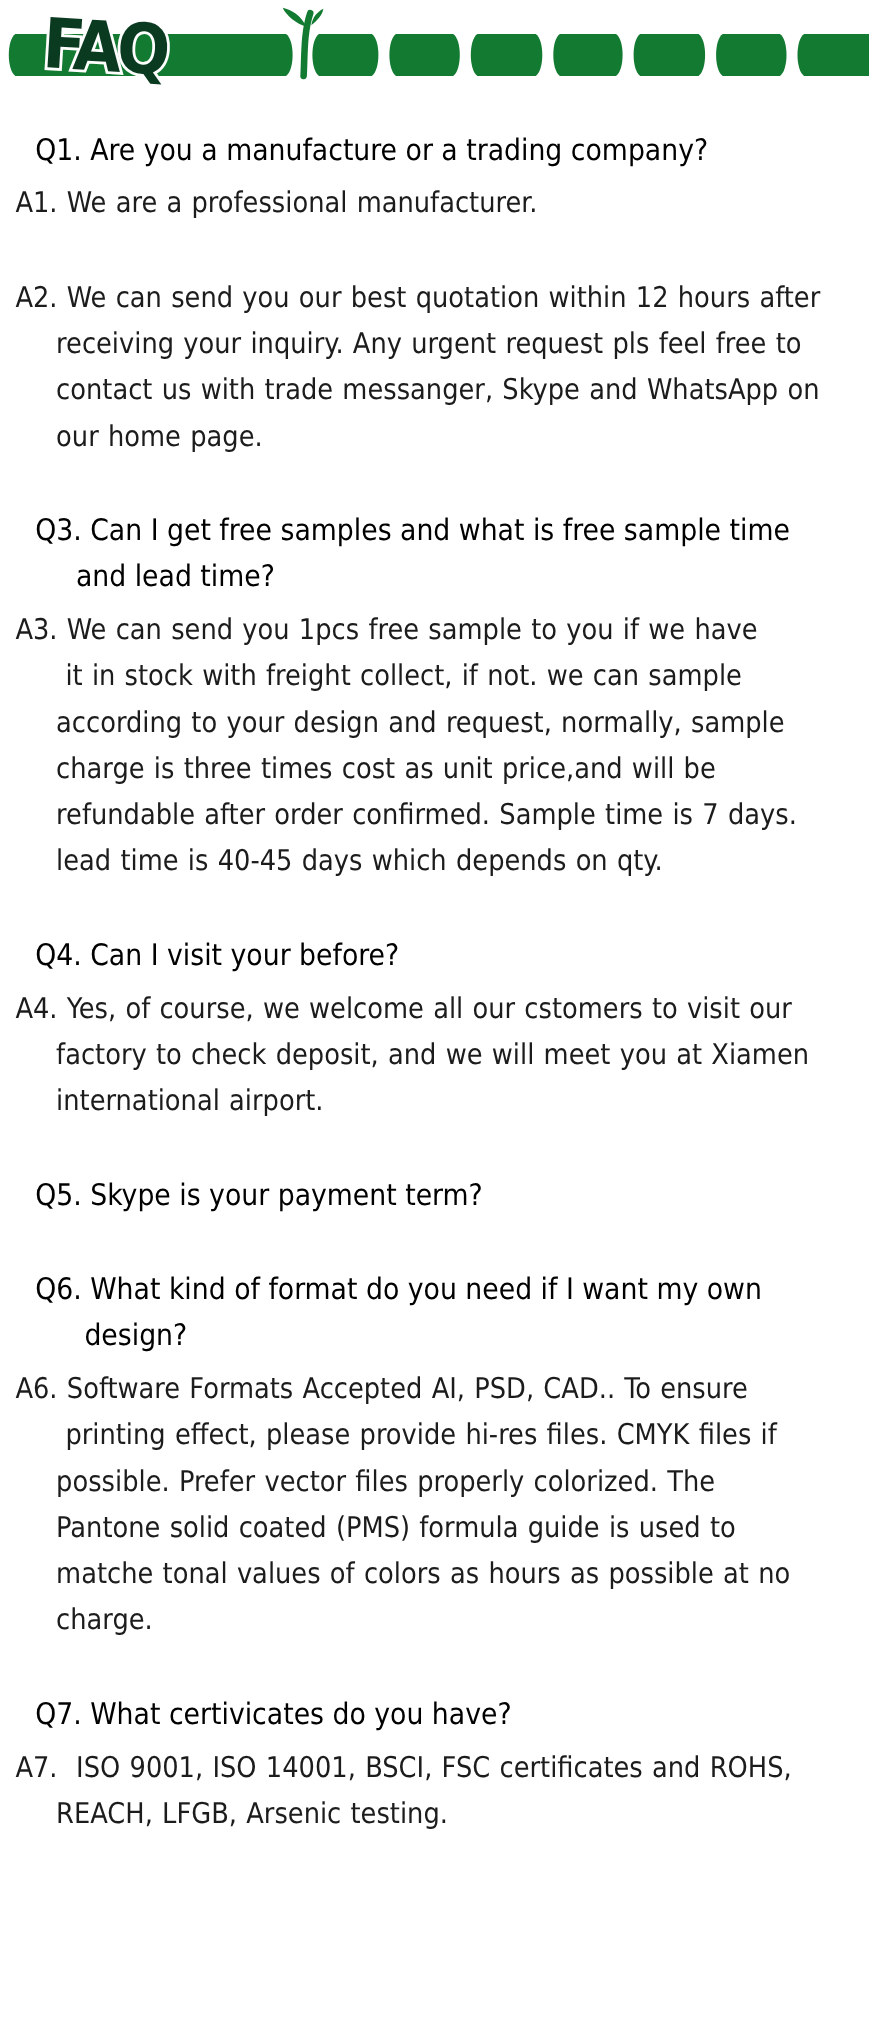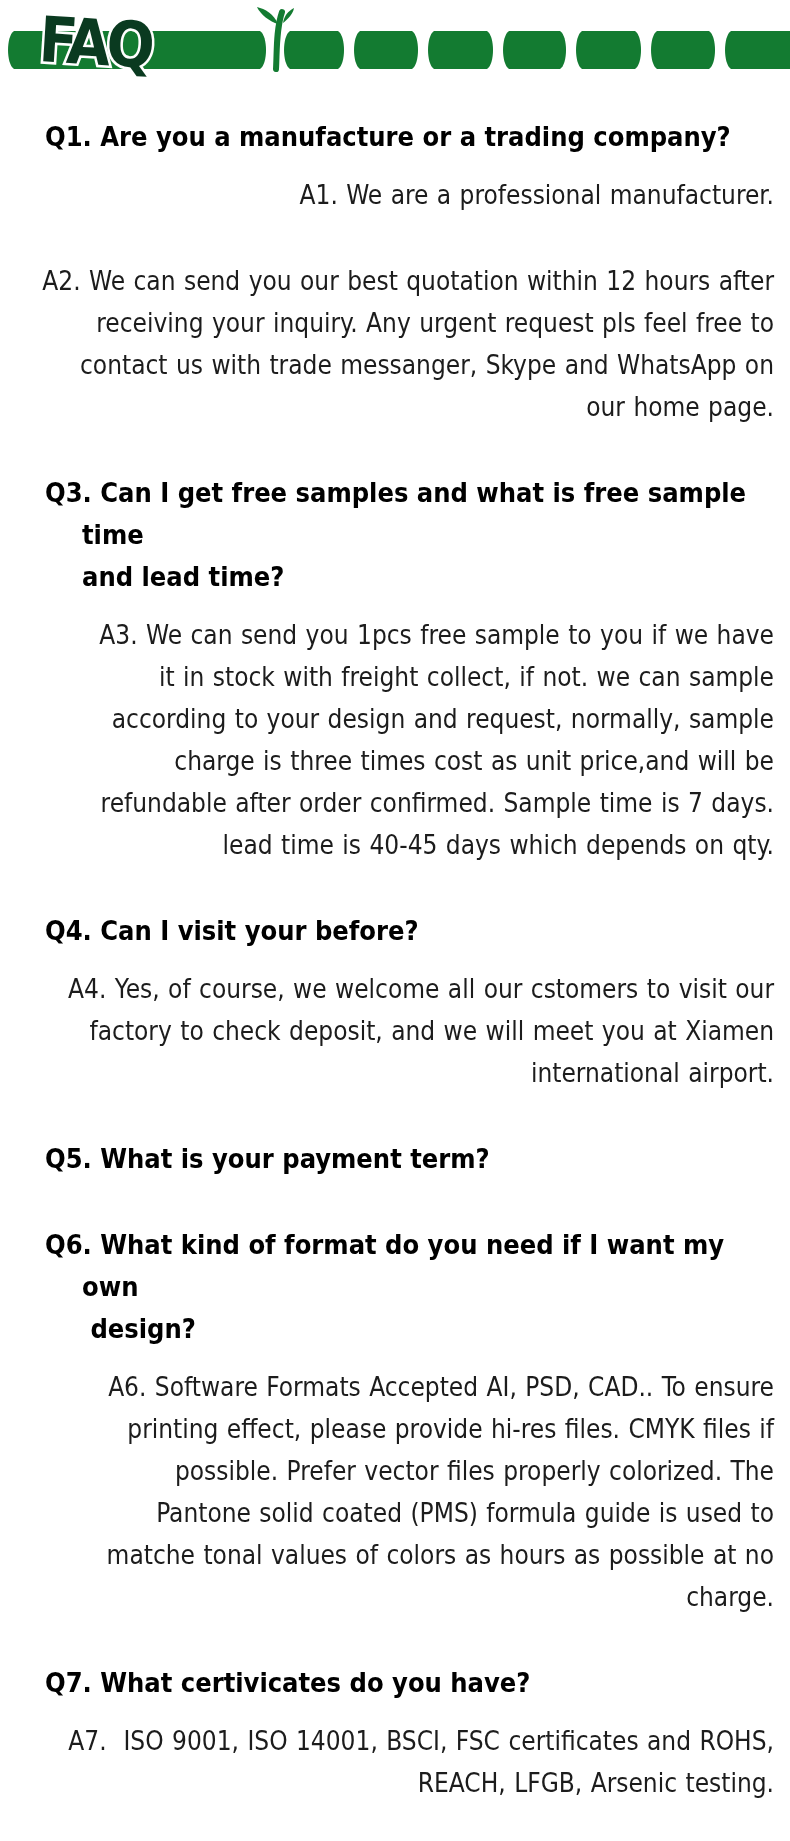--- a/index.html
+++ b/index.html
@@ -21,40 +21,39 @@
     height: 72px;
     margin-top: 6px;
   }
   .content {
     margin-top: 38px;
   }
   .faq-section {
     margin: 0 0 44px 0;
   }
   .faq-question {
-    margin: 16px;
+    margin: 3px;
     padding-left: 66px;
     text-indent: -37px;
     font-size: 27px;
-    font-weight: bold;
+    font-weight: normal;
     line-height: 42px;
     color: #000000;
     white-space: pre-wrap;
   }
   .faq-answer {
-    margin: 16px;
+    margin: 6px;
     padding-left: 45px;
     text-indent: -37px;
     font-size: 26px;
     font-weight: normal;
     line-height: 42px;
     color: #1c1c1c;
     white-space: pre-wrap;
     word-spacing: 1px;
-    text-align: right;
   }
   svg text.faq-title-text {
     font-family: "DejaVu Sans", sans-serif;
     font-stretch: condensed;
     font-weight: bold;
     paint-order: stroke fill;
   }
 </style>
 </head>
 <body>
@@ -109,21 +108,21 @@
   </div>
 
   <div class="faq-section">
     <p class="faq-question">Q4. Can I visit your before?</p>
     <p class="faq-answer">A4. Yes, of course, we welcome all our cstomers to visit our
 factory to check deposit, and we will meet you at Xiamen
 international airport.</p>
   </div>
 
   <div class="faq-section">
-    <p class="faq-question">Q5. What is your payment term?</p>
+    <p class="faq-question">Q5. Skype is your payment term?</p>
   </div>
 
   <div class="faq-section">
     <p class="faq-question">Q6. What kind of format do you need if I want my own
  design?</p>
     <p class="faq-answer">A6. Software Formats Accepted AI, PSD, CAD.. To ensure
  printing effect, please provide hi-res files. CMYK files if
 possible. Prefer vector files properly colorized. The
 Pantone solid coated (PMS) formula guide is used to
 matche tonal values of colors as hours as possible at no

